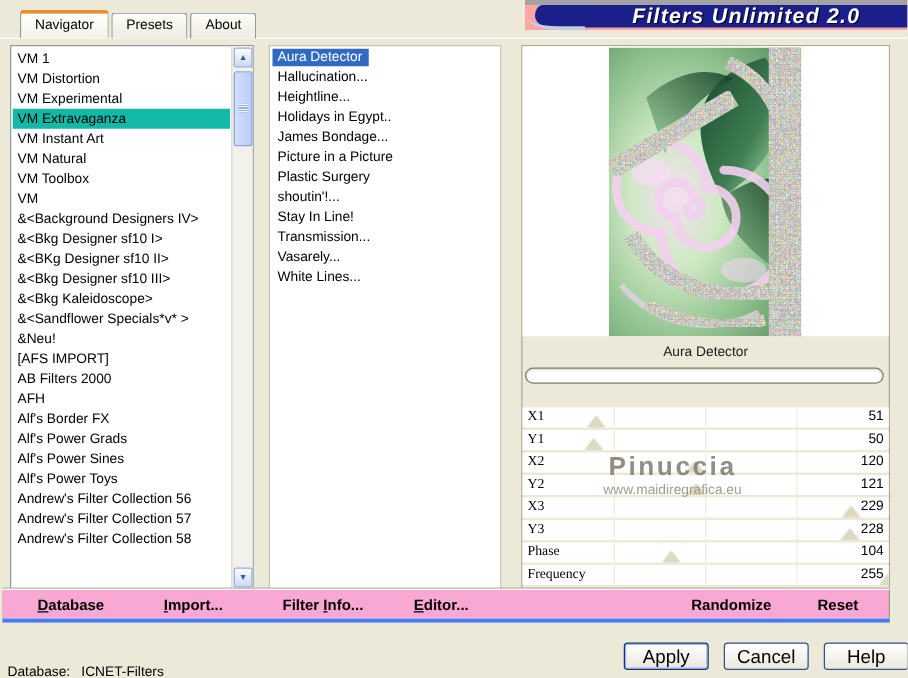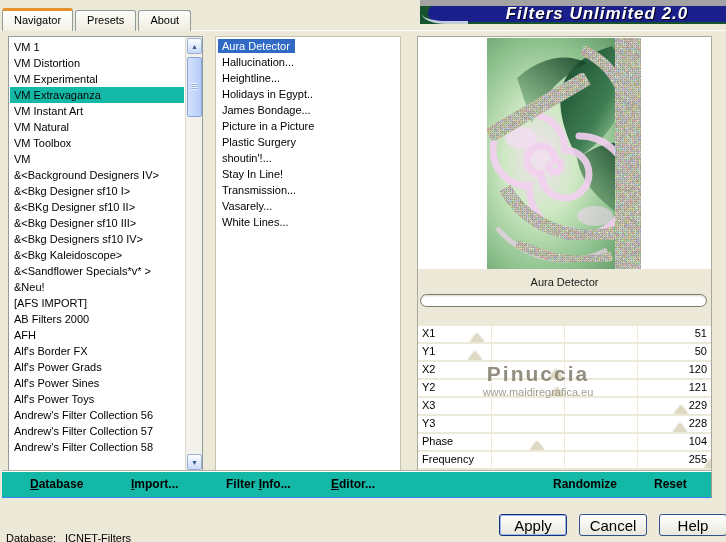--- a/index.html
+++ b/index.html
@@ -3,29 +3,29 @@
 <meta charset="utf-8">
 <style>
   * { margin:0; padding:0; box-sizing:border-box; }
   html,body { width:726px; height:542px; overflow:hidden; }
   body { font-family:"Liberation Sans", sans-serif; font-size:11px; color:#000; background:#ece9d8; }
 
   .dialog { position:relative; width:726px; height:542px; background:#ece9d8; }
 
   
   .tabline { position:absolute; top:30px; left:0; right:0; height:1px; background:#ffffff; z-index:1; }
-  .tabs { position:absolute; top:8px; left:2px; display:flex; align-items:flex-start; z-index:2; }
+  .tabs { position:absolute; top:8px; left:16px; display:flex; align-items:flex-start; z-index:2; }
   .tab { margin:2px 2px 0 0; padding:3px 11px 5px; background:linear-gradient(#fdfdf9,#efece0);
          border:1px solid #919b9c; border-bottom:none; border-radius:3px 3px 0 0; cursor:default; }
   .tab.selected { margin-top:0; padding-top:3px; border-top:3px solid #e5902a;
                   background:linear-gradient(#ffffff,#f3f1e6); }
 
   
   .banner { position:absolute; top:0; left:420px; right:0; height:24px;
-            border-top:6px solid #a3a3a3; background:#14532d; }
+            border-top:4px solid #a3a3a3; background:#fca5a5; }
   .banner-pill { position:absolute; left:8px; top:0; right:0; bottom:2px; background:#1a1f8c;
                  border-top-left-radius:14px 20px; border-bottom-left-radius:30px 22px;
                  display:flex; align-items:center; justify-content:center; }
   .banner-pill::before { content:""; position:absolute; left:-6px; bottom:-2px; width:46px; height:10px;
                  background:transparent; border-bottom:3px solid #c3cde0;
                  border-bottom-left-radius:24px 10px; }
   .banner-title { color:#fff; font-weight:bold; font-style:italic; font-size:17px;
                   letter-spacing:1px; padding-left:40px; text-shadow:1px 1px 0 #00001a; }
 
   
@@ -58,33 +58,33 @@
   .preview-top { position:absolute; left:0; top:0; right:0; height:232px; background:#fff; }
   .preview-img { position:absolute; left:69px; top:1px; width:154px; height:231px; }
   .preview-caption { position:absolute; top:239px; left:0; right:0; text-align:center; color:#1a1a1a; }
   .progress { position:absolute; top:257px; left:2px; right:4px; height:13px; background:#fff;
               border:1px solid #7d7a6e; border-radius:7px; box-shadow:inset 0 1px 2px #d9d6c8; }
   .sliders { position:absolute; top:289px; left:0; right:0; }
   .srow { position:relative; height:16px; margin-bottom:2px; background:#fff; overflow:hidden;
           background-image:linear-gradient(#edeadc,#edeadc),linear-gradient(#edeadc,#edeadc),linear-gradient(#edeadc,#edeadc);
           background-size:1px 100%; background-repeat:no-repeat;
           background-position:25% 0,50% 0,75% 0; cursor:default; }
-  .slabel { position:absolute; left:4px; top:1px; }
+  .slabel { position:absolute; left:4px; top:1px;font-family:Liberation Serif, serif; }
   .svalue { position:absolute; right:4px; top:1px;text-align:right; }
   .shandle { position:absolute; bottom:0; width:0; height:0;
              border-left:7px solid transparent; border-right:7px solid transparent;
              border-bottom:9px solid #ded9c2; filter:drop-shadow(0 0 1px #c4bfa4); }
   .watermark { position:absolute; top:325px; left:20px; width:200px; text-align:center;
                pointer-events:none; z-index:5; }
   .wm1 { font-size:21px; font-weight:bold; letter-spacing:2px; color:rgba(128,122,108,0.85); }
   .wm2 { font-size:11px; color:rgba(150,145,130,0.9); }
 
   
-  .toolbar { position:absolute; left:2px; top:471px; width:710px; height:27px; background:#14b8a6;
-             border-top:1px solid #ffffff; border-bottom:1px solid #3b82f6;
+  .toolbar { position:absolute; left:2px; top:471px; width:710px; height:27px; background:#f9a8d4;
+             border-top:1px solid #ffffff; border-bottom:3px solid #3b82f6;
              border-right:1px solid #9c9a8a; box-shadow:0 -1px 0 #b5b2a2; }
   .tb-item { position:absolute; top:5px; font-weight:bold; font-size:12px; cursor:default; }
   .tb-left .tb-item:nth-child(1){ left:28px; }
   .tb-left .tb-item:nth-child(2){ left:129px; }
   .tb-left .tb-item:nth-child(3){ left:224px; }
   .tb-left .tb-item:nth-child(4){ left:329px; }
   .tb-right .tb-item:nth-child(1){ left:551px; }
   .tb-right .tb-item:nth-child(2){ left:652px; }
 
   
@@ -150,23 +150,20 @@
     <span>&amp;&lt;Background Designers IV&gt;</span>
   </div>
         <div class="citem">
     <span>&amp;&lt;Bkg Designer sf10 I&gt;</span>
   </div>
         <div class="citem">
     <span>&amp;&lt;BKg Designer sf10 II&gt;</span>
   </div>
         <div class="citem">
     <span>&amp;&lt;Bkg Designer sf10 III&gt;</span>
-  </div>
-        <div class="citem">
-    <span>&amp;&lt;Bkg Designers sf10 IV&gt;</span>
   </div>
         <div class="citem">
     <span>&amp;&lt;Bkg Kaleidoscope&gt;</span>
   </div>
         <div class="citem">
     <span>&amp;&lt;Sandflower Specials*v* &gt;</span>
   </div>
         <div class="citem">
     <span>&amp;Neu!</span>
   </div>

